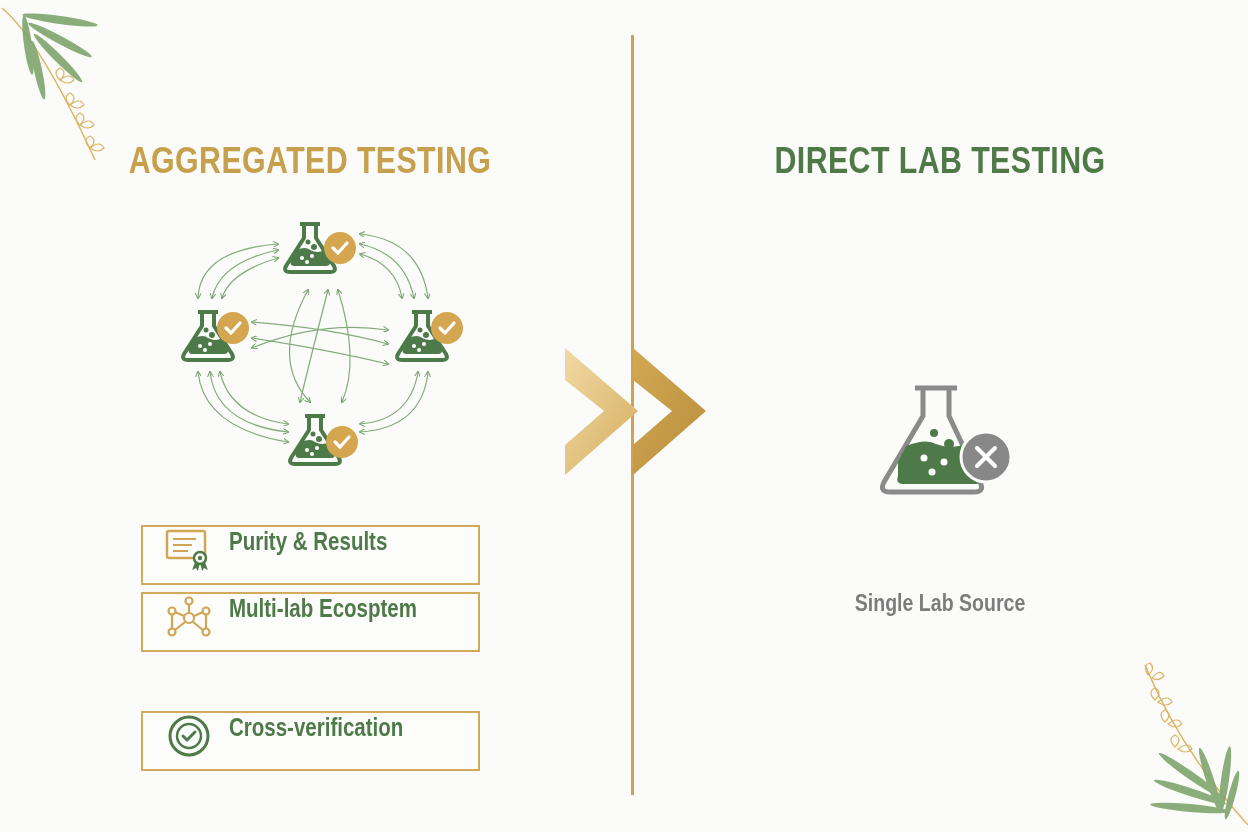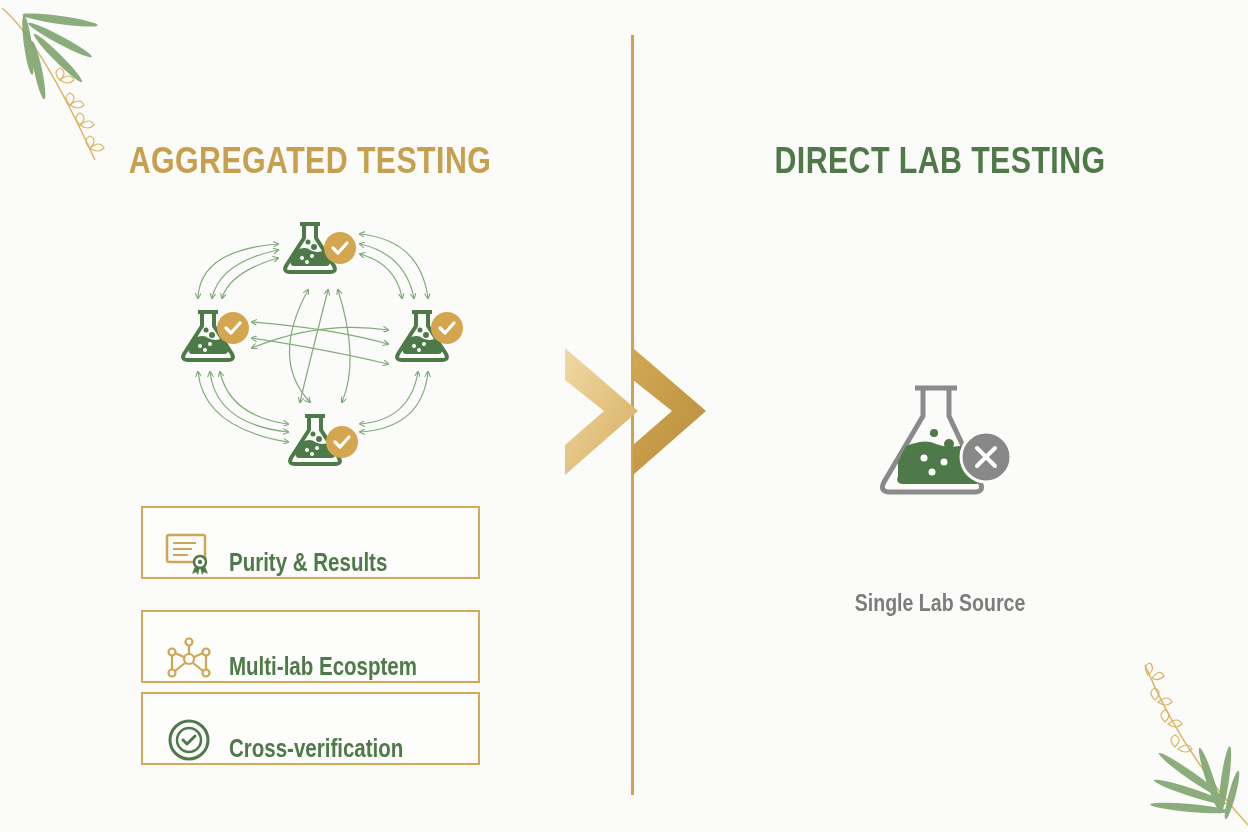--- a/index.html
+++ b/index.html
@@ -15,23 +15,23 @@
     white-space: nowrap; text-align: center;
     font-family: "Liberation Sans", sans-serif;
   }
   .title-left { left: 60px; width: 500px; color: #c6a04d; }
   .title-right { left: 690px; width: 500px; color: #4f7a48; }
   .divider {
     position: absolute; left: 631px; top: 35px; width: 3px; height: 760px;
     background: #cfa24f;
   }
   .feature {
-    position: absolute; left: 141px; width: 339px; height: 73px;
+    position: absolute; left: 141px; width: 339px; height: 60px;
     box-sizing: border-box; border: 2px solid #d3aa5c; background: #fdfdfb;
-    display: flex; align-items: flex-end;
+    display: flex; align-items: flex-start; margin-top: 19px;
   }
   .feature .ficon { width: 60px; height: 46px; margin-left: 16px; display: flex; align-items: center; justify-content: center; }
   .feature .flabel {
     margin-left: 10px; font-size: 25px; color: #4d7a48; font-weight: bold;
     transform: scaleX(0.82); transform-origin: left center; white-space: nowrap;
   }
   .single-label {
     position: absolute; left: 790px; top: 590px; width: 300px; text-align: center;
     color: #7c7c7c; font-size: 23px; font-weight: bold;
     transform: scaleX(0.85); transform-origin: center; white-space: nowrap;
@@ -180,21 +180,21 @@
       <line x1="9" y1="17" x2="28" y2="17" stroke="#d0a656" stroke-width="2"></line>
       <line x1="9" y1="23" x2="24" y2="23" stroke="#d0a656" stroke-width="2"></line>
       <path d="M32 32 l-4 10 l4 -2 l2 3 l2 -9 z M40 32 l4 10 l-4 -2 l-2 3 l-2 -9 z" fill="#4d7a48"></path>
       <circle cx="36" cy="30" r="6" fill="#fff" stroke="#4d7a48" stroke-width="2.5"></circle>
       <circle cx="36" cy="30" r="2.2" fill="#4d7a48"></circle>
     </svg>
   </div>
   <span class="flabel">Purity &amp; Results</span>
 </div>
 
-<div class="feature" style="top:610px">
+<div class="feature" style="top:573px">
   <div class="ficon">
     <svg width="46" height="42" viewBox="0 0 46 42">
       <g fill="none" stroke="#d0a656" stroke-width="2.2">
         <circle cx="23" cy="5" r="3.5"></circle>
           <circle cx="23" cy="22" r="5"></circle>
         <circle cx="6" cy="15" r="3.5"></circle>
           <circle cx="40" cy="15" r="3.5"></circle>
         <circle cx="6" cy="36" r="3.5"></circle>
           <circle cx="40" cy="36" r="3.5"></circle>
         <line x1="23" y1="9" x2="23" y2="17"></line>

